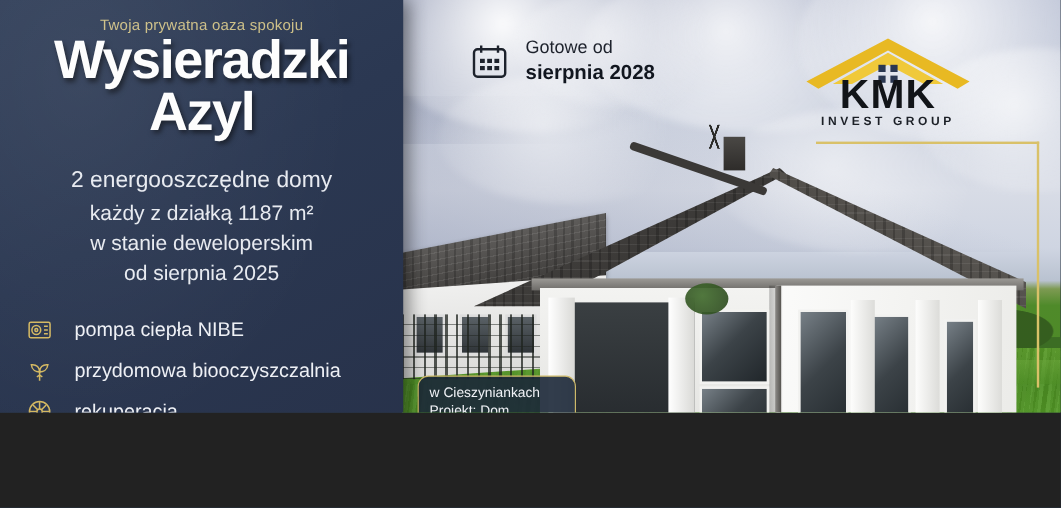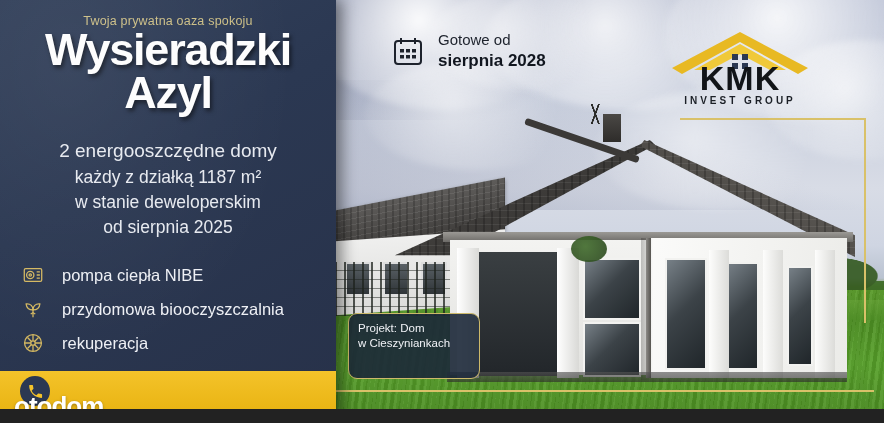--- a/index.html
+++ b/index.html
@@ -5,21 +5,21 @@
   * { margin:0; padding:0; box-sizing:border-box; }
   html,body { background:#222; }
   body {
     font-family:"Liberation Sans", sans-serif;
     -webkit-font-smoothing:antialiased;
   }
 
   #ad {
     position:relative;
     width:884px;
-    height:409px;
+    height:344px;
     overflow:hidden;
     background:#2b3a4d;
   }
 
   
   .photo {
     position:absolute;
     left:335px; top:0; right:0; bottom:0;
     overflow:hidden;
     background:linear-gradient(#b9c0d4 0%, #c9cfdd 26%, #d8dce6 46%, #cfd5e2 60%, #b9c2d0 68%, #7d9a52 70%, #4f8a2a 74%, #4c8a24 100%);
@@ -422,22 +422,22 @@
       <rect x="72" y="26" width="6" height="6" fill="#2b3852"></rect>
       <rect x="82" y="26" width="6" height="6" fill="#2b3852"></rect>
       <rect x="72" y="35" width="6" height="6" fill="#2b3852"></rect>
       <rect x="82" y="35" width="6" height="6" fill="#2b3852"></rect>
       <text x="80" y="62" text-anchor="middle" font-family="Liberation Sans, sans-serif" font-size="34" font-weight="bold" fill="#111418" letter-spacing="1">KMK</text>
       <text x="80" y="76" text-anchor="middle" font-family="Liberation Sans, sans-serif" font-size="10" font-weight="bold" fill="#1c2027" letter-spacing="3">INVEST GROUP</text>
     </svg>
   </div>
 
   <div class="projbox">
+    <div>w Cieszyniankach</div>
     <div>Projekt: Dom</div>
-    <div>w Cieszyniankach</div>
   </div>
 
   <div class="panel">
     <div class="tagline">Twoja prywatna oaza spokoju</div>
 
     <div class="title">
       <span>Wysieradzki</span>
       <span class="l2">Azyl</span>
     </div>
 

